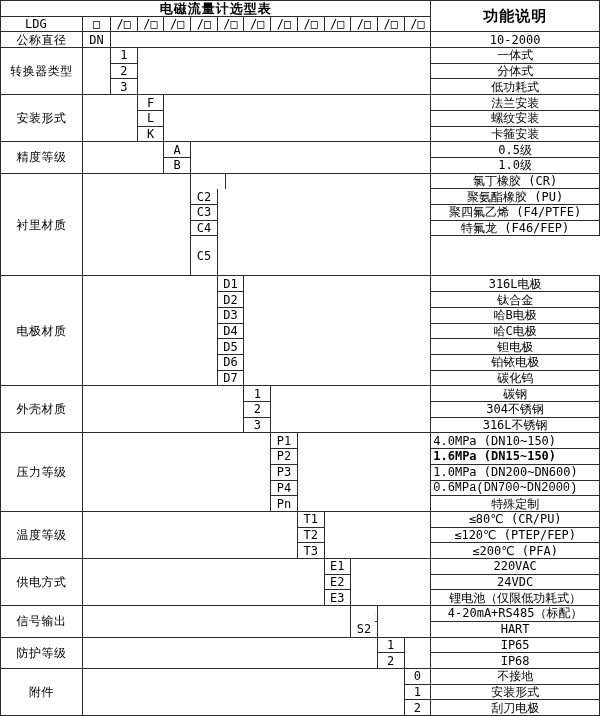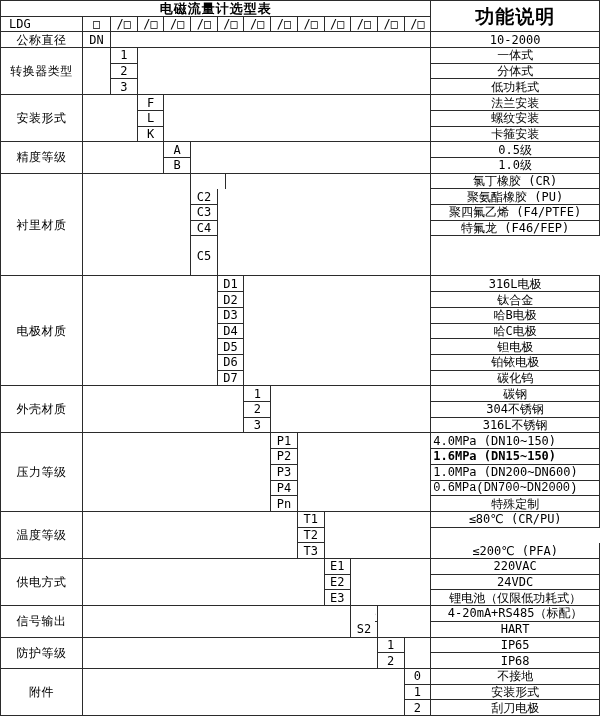--- a/index.html
+++ b/index.html
@@ -19,22 +19,22 @@
   }
   .cell {
     border-right:1px solid var(--bc,#2b2b2b);
     border-bottom:1px solid var(--bc,#2b2b2b);
     display:flex; align-items:center; justify-content:center;
     overflow:hidden; white-space:nowrap; line-height:1;
     min-width:0; min-height:0;
     box-sizing:border-box;
   }
   .title-cell   { grid-area:1 / 1 / 2 / 15; font-weight:bold; font-size:13px; letter-spacing:1px; }
-  .func-header  { grid-area:1 / 15 / 3 / 16; font-weight:bold; font-size:19px; letter-spacing:1px; }
-  .ldg-cell     { grid-area:2 / 1 / 3 / 2; justify-content:flex-start; padding-left:8px;text-align:right; }
+  .func-header  { grid-area:1 / 15 / 3 / 16; font-weight:bold; font-size:15px; letter-spacing:1px; }
+  .ldg-cell     { grid-area:2 / 1 / 3 / 2; justify-content:flex-start; padding-left:24px;text-align:right; }
   .label-cell   { letter-spacing:0.5px; }
   .box-cell     { font-size:12px; }
   .desc-cell.left { justify-content:flex-start; padding-left:2px; }
 </style>
 </head>
 <body>
 
 <div class="page">
   <div class="grid" id="grid" style="--bc: #2b2b2b; background: rgb(255, 255, 255); color: rgb(0, 0, 0);">
     <div class="cell title-cell">电磁流量计选型表</div>
@@ -132,20 +132,21 @@
       <div class="cell code-cell" style="grid-area: 30 / 9 / 31 / 10;">P4</div>
       <div class="cell desc-cell left" style="grid-area: 30 / 15 / 31 / 16; font-family: Liberation Mono, monospace;">0.6MPa(DN700~DN2000)</div>
       <div class="cell code-cell" style="grid-area: 31 / 9 / 32 / 10;">Pn</div>
       <div class="cell desc-cell" style="grid-area: 31 / 15 / 32 / 16;">特殊定制</div>
       <div class="cell filler" style="grid-area: 27 / 10 / 32 / 15;"></div>
       <div class="cell label-cell" style="grid-area: 32 / 1 / 35 / 2;">温度等级</div>
       <div class="cell filler" style="grid-area: 32 / 2 / 35 / 10;"></div>
       <div class="cell code-cell" style="grid-area: 32 / 10 / 33 / 11;">T1</div>
       <div class="cell desc-cell" style="grid-area: 32 / 15 / 33 / 16;">≤80℃ (CR/PU)</div>
       <div class="cell code-cell" style="grid-area: 33 / 10 / 34 / 11;">T2</div>
+      <div class="cell desc-cell" style="grid-area: 33 / 15 / 34 / 16;">≤120℃ (PTEP/FEP)</div>
       <div class="cell code-cell" style="grid-area: 34 / 10 / 35 / 11;">T3</div>
       <div class="cell desc-cell" style="grid-area: 34 / 15 / 35 / 16;">≤200℃ (PFA)</div>
       <div class="cell filler" style="grid-area: 32 / 11 / 35 / 15;"></div>
       <div class="cell label-cell" style="grid-area: 35 / 1 / 38 / 2;">供电方式</div>
       <div class="cell filler" style="grid-area: 35 / 2 / 38 / 11;"></div>
       <div class="cell code-cell" style="grid-area: 35 / 11 / 36 / 12;">E1</div>
       <div class="cell desc-cell" style="grid-area: 35 / 15 / 36 / 16;">220VAC</div>
       <div class="cell code-cell" style="grid-area: 36 / 11 / 37 / 12;">E2</div>
       <div class="cell desc-cell" style="grid-area: 36 / 15 / 37 / 16;">24VDC</div>
       <div class="cell code-cell" style="grid-area: 37 / 11 / 38 / 12;">E3</div>

